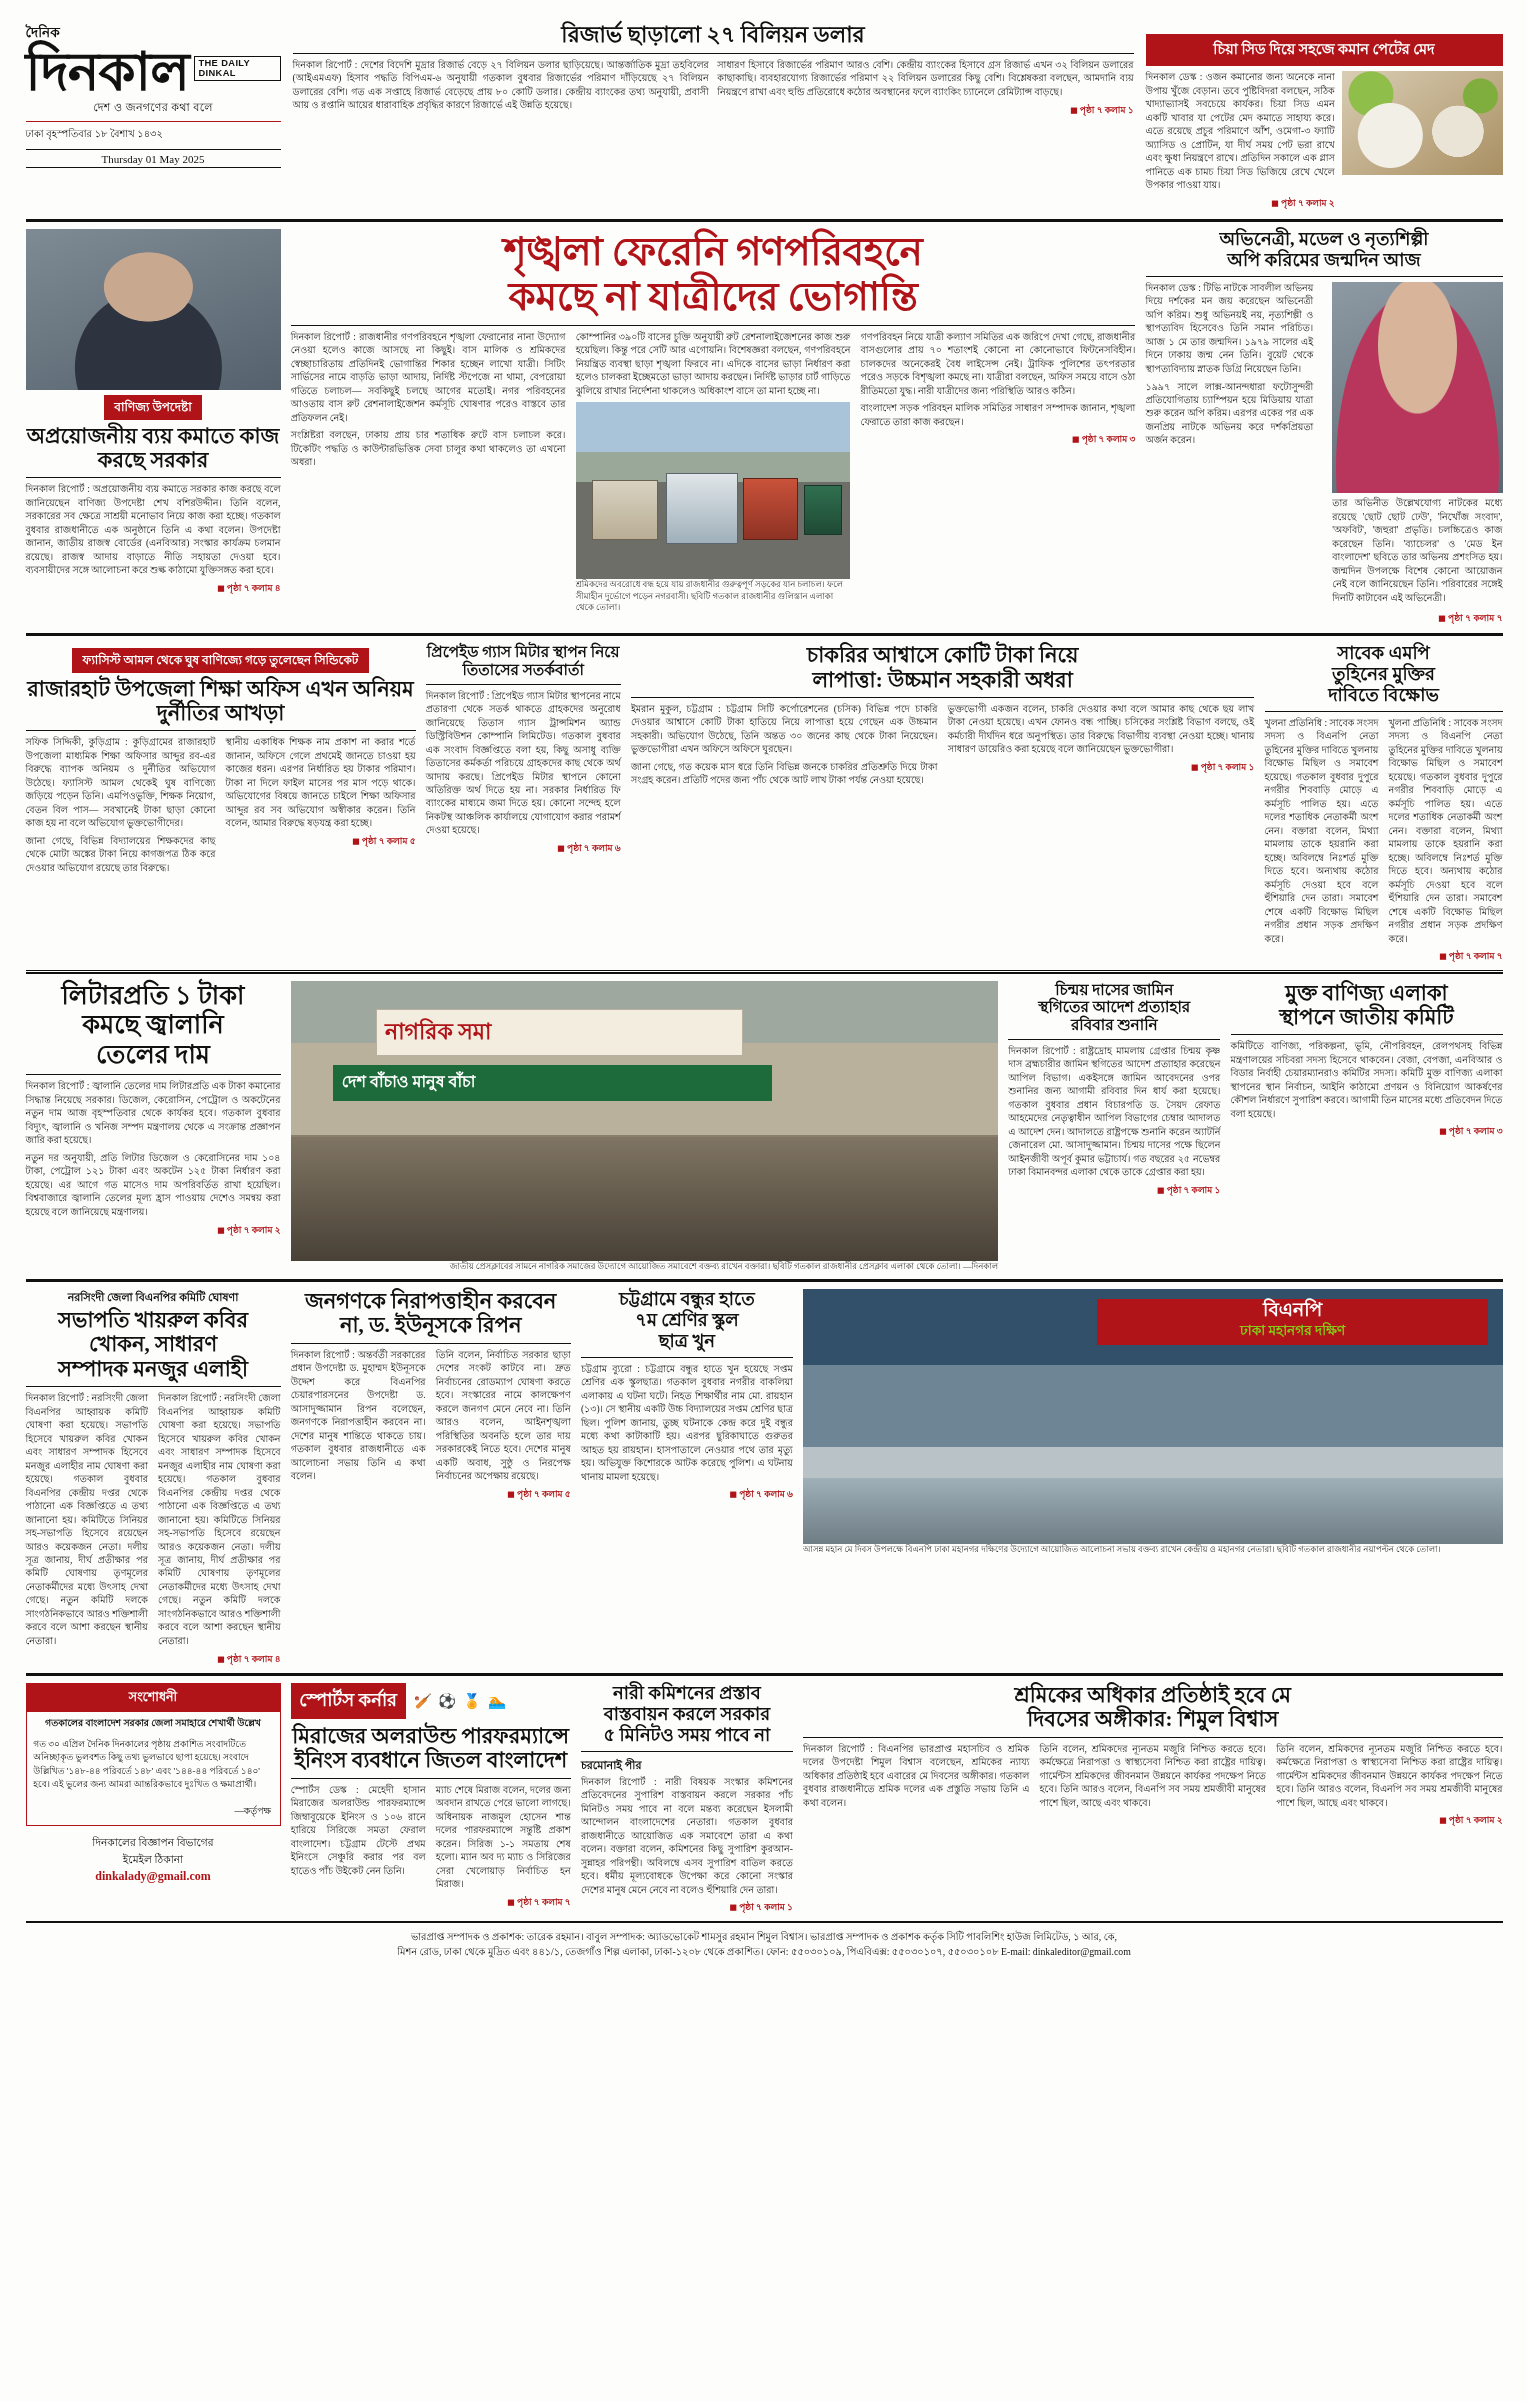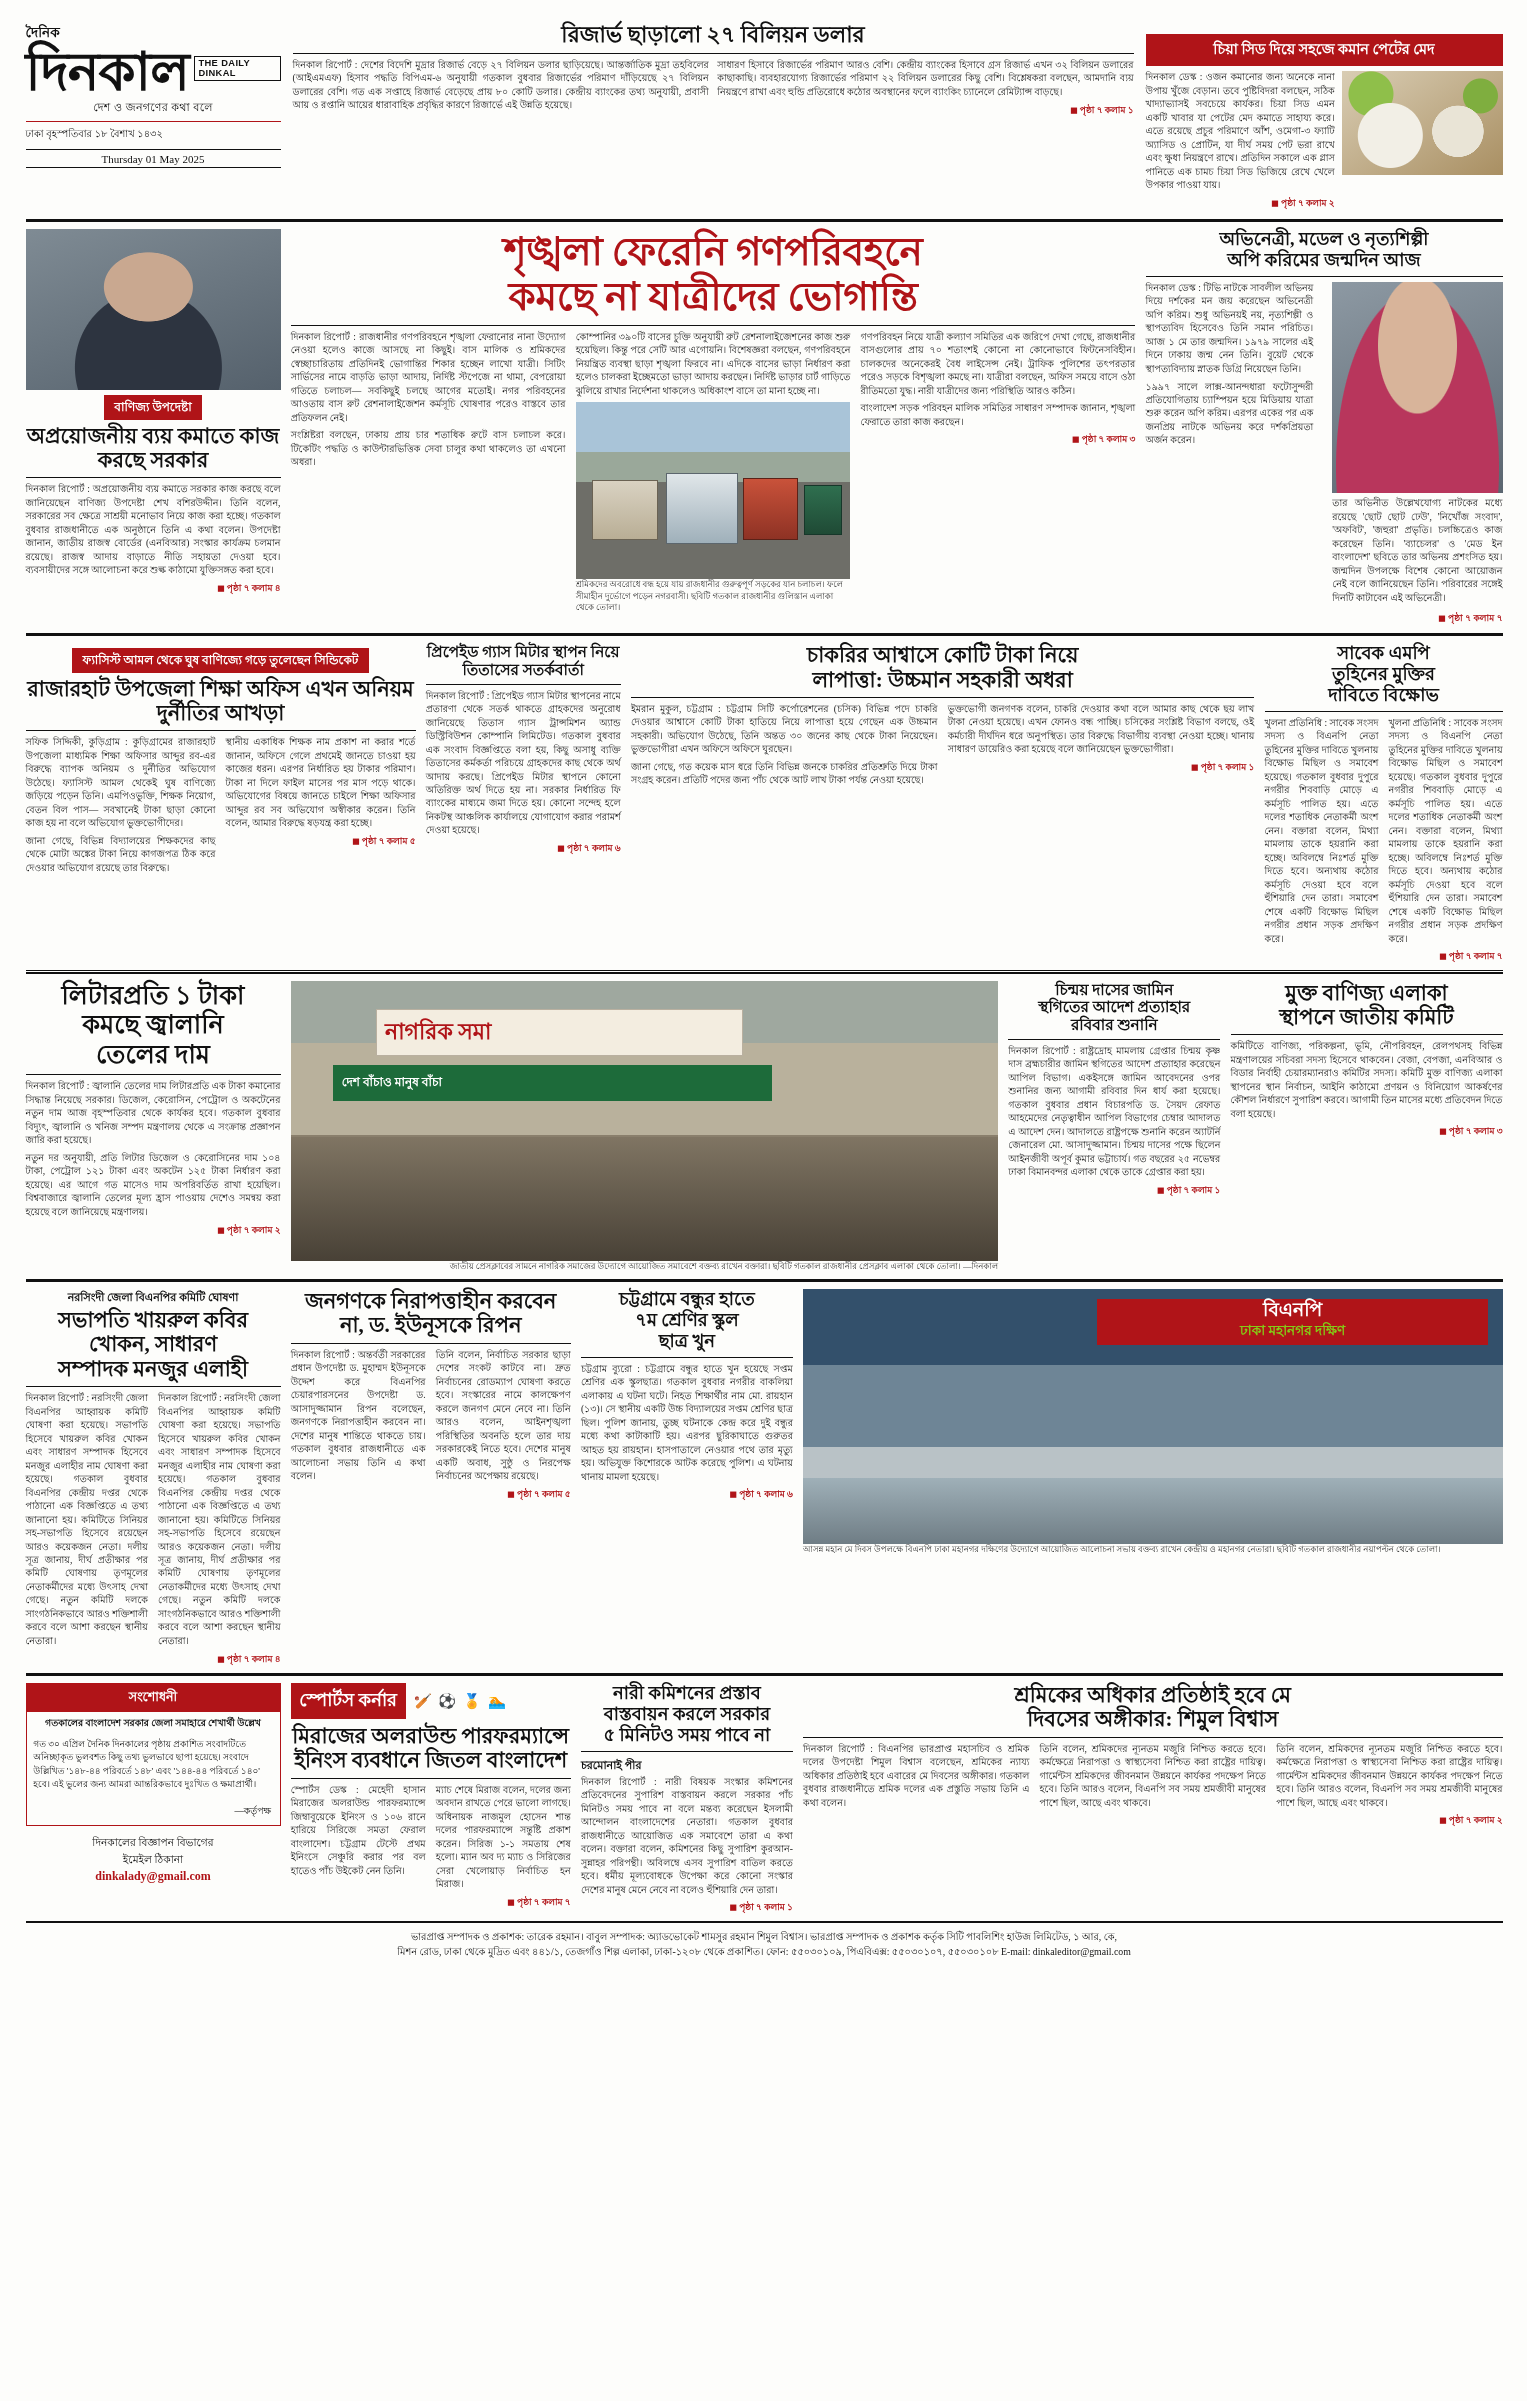--- a/index.html
+++ b/index.html
@@ -272,21 +272,21 @@
     <div style="flex:1;">
       <div class="sec-title t-md">চাকরির আশ্বাসে কোটি টাকা নিয়ে</div>
       <div class="sec-title t-md">লাপাত্তা: উচ্চমান সহকারী অধরা</div>
       <div class="hr-thin"></div>
       <div class="cols2">
         <div class="cc body-text">
           <p>ইমরান মুকুল, চট্টগ্রাম : চট্টগ্রাম সিটি কর্পোরেশনের (চসিক) বিভিন্ন পদে চাকরি দেওয়ার আশ্বাসে কোটি টাকা হাতিয়ে নিয়ে লাপাত্তা হয়ে গেছেন এক উচ্চমান সহকারী। অভিযোগ উঠেছে, তিনি অন্তত ৩০ জনের কাছ থেকে টাকা নিয়েছেন। ভুক্তভোগীরা এখন অফিসে অফিসে ঘুরছেন।</p>
           <p>জানা গেছে, গত কয়েক মাস ধরে তিনি বিভিন্ন জনকে চাকরির প্রতিশ্রুতি দিয়ে টাকা সংগ্রহ করেন। প্রতিটি পদের জন্য পাঁচ থেকে আট লাখ টাকা পর্যন্ত নেওয়া হয়েছে।</p>
         </div>
         <div class="cc body-text">
-          <p>ভুক্তভোগী জনগণক বলেন, চাকরি দেওয়ার কথা বলে আমার কাছ থেকে ছয় লাখ টাকা নেওয়া হয়েছে। এখন ফোনও বন্ধ পাচ্ছি। চসিকের সংশ্লিষ্ট বিভাগ বলছে, ওই কর্মচারী দীর্ঘদিন ধরে অনুপস্থিত। তার বিরুদ্ধে বিভাগীয় ব্যবস্থা নেওয়া হচ্ছে। থানায় সাধারণ ডায়েরিও করা হয়েছে বলে জানিয়েছেন ভুক্তভোগীরা।</p>
+          <p>ভুক্তভোগী একজন বলেন, চাকরি দেওয়ার কথা বলে আমার কাছ থেকে ছয় লাখ টাকা নেওয়া হয়েছে। এখন ফোনও বন্ধ পাচ্ছি। চসিকের সংশ্লিষ্ট বিভাগ বলছে, ওই কর্মচারী দীর্ঘদিন ধরে অনুপস্থিত। তার বিরুদ্ধে বিভাগীয় ব্যবস্থা নেওয়া হচ্ছে। থানায় সাধারণ ডায়েরিও করা হয়েছে বলে জানিয়েছেন ভুক্তভোগীরা।</p>
           <div style="text-align:right;"><span class="more">◼ পৃষ্ঠা ৭ কলাম ১</span></div>
         </div>
       </div>
     </div>
 
     <div style="width:238px;">
       <div class="sec-title t-sm">সাবেক এমপি</div>
       <div class="sec-title t-sm">তুহিনের মুক্তির</div>
       <div class="sec-title t-sm">দাবিতে বিক্ষোভ</div>
       <div class="hr-thin"></div>
@@ -318,21 +318,21 @@
       </div>
     </div>
 
     <div style="flex:1;text-align:right;">
       <div class="photo ph-crowd" style="width:100%;height:280px;">
         <div class="ph-in" style="background:linear-gradient(#9fa89f 0 22%, #b9b19c 22% 55%, #8a7f6c 55% 100%);"></div>
         <div style="position:absolute;left:12%;top:10%;width:52%;height:17%;background:#f3ede0;border:0.8px solid #b9b0a0;display:flex;align-items:center;padding-left:8.5px;">
           <span style="color:#b01418;font-weight:bold;font-size:22px;font-family:'Liberation Serif',serif;">নাগরিক সমা</span>
         </div>
         <div style="position:absolute;left:6%;top:30%;width:62%;height:13%;background:#1d6b3a;display:flex;align-items:center;padding-left:8.5px;">
-          <span style="color:#fff;font-weight:bold;font-size:12px;font-family:'Liberation Serif',serif;">দেশ বাঁচাও মানুষ বাঁচা</span>
+          <span style="color:#fff;font-weight:bold;font-size:16px;font-family:'Liberation Serif',serif;">দেশ বাঁচাও মানুষ বাঁচা</span>
         </div>
         <div style="position:absolute;left:0;bottom:0;width:100%;height:44%;background:linear-gradient(180deg, rgba(70,60,48,.15), rgba(50,44,36,.75));"></div>
       </div>
       <div class="caption">জাতীয় প্রেসক্লাবের সামনে নাগরিক সমাজের উদ্যোগে আয়োজিত সমাবেশে বক্তব্য রাখেন বক্তারা। ছবিটি গতকাল রাজধানীর প্রেসক্লাব এলাকা থেকে তোলা।  —দিনকাল</div>
     </div>
 
     <div style="width:212px;">
       <div class="sec-title t-xs">চিন্ময় দাসের জামিন</div>
       <div class="sec-title t-xs">স্থগিতের আদেশ প্রত্যাহার</div>
       <div class="sec-title t-xs">রবিবার শুনানি</div>

